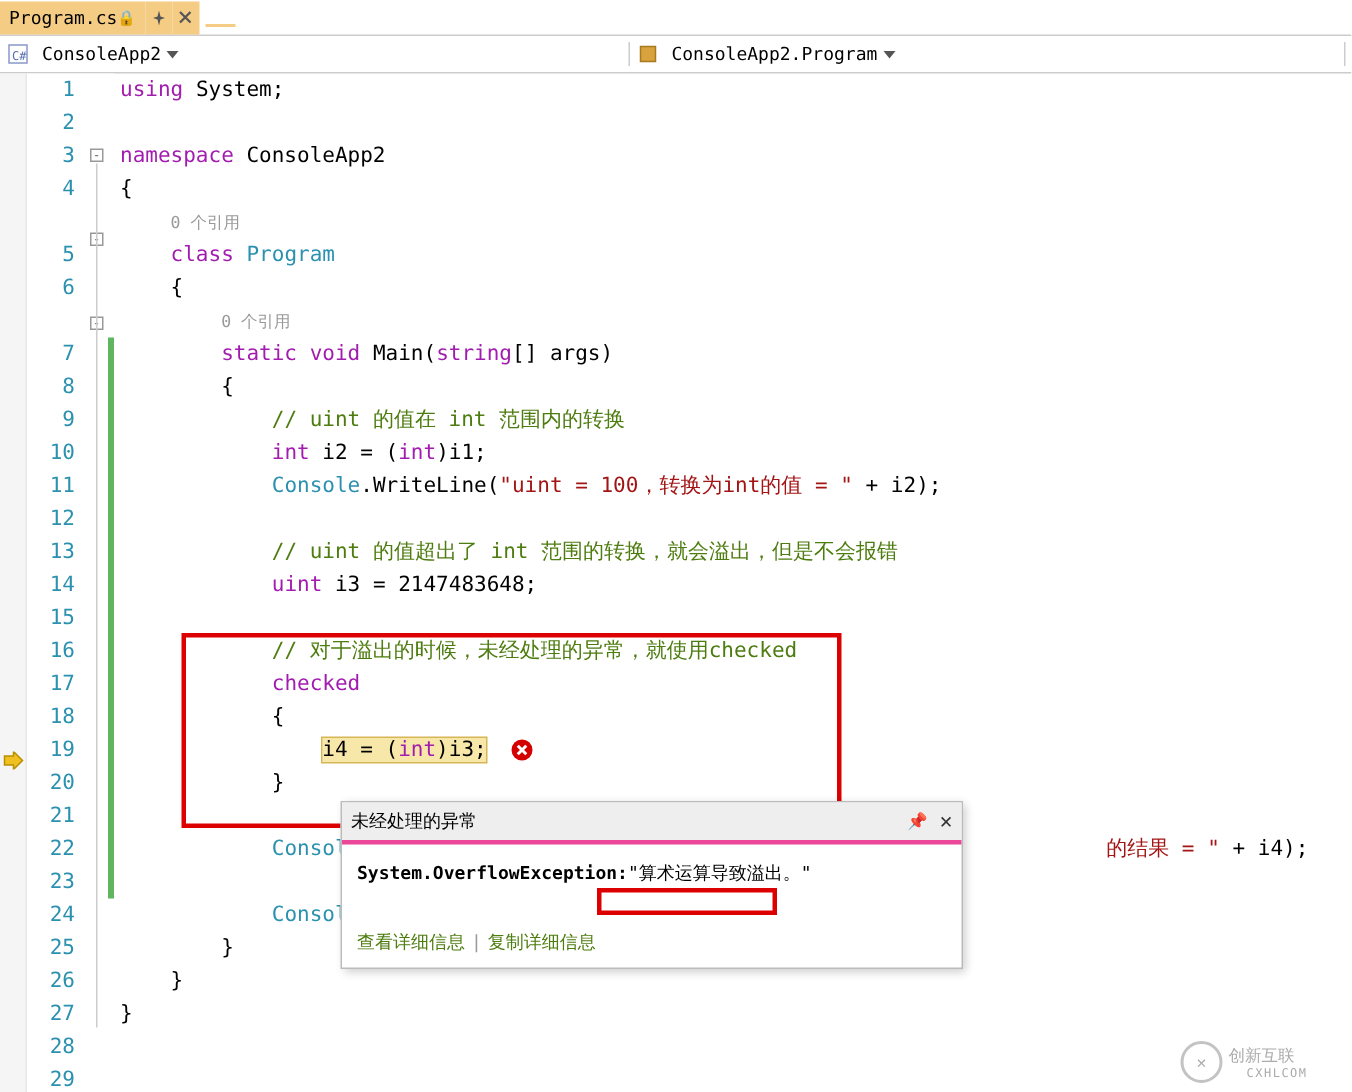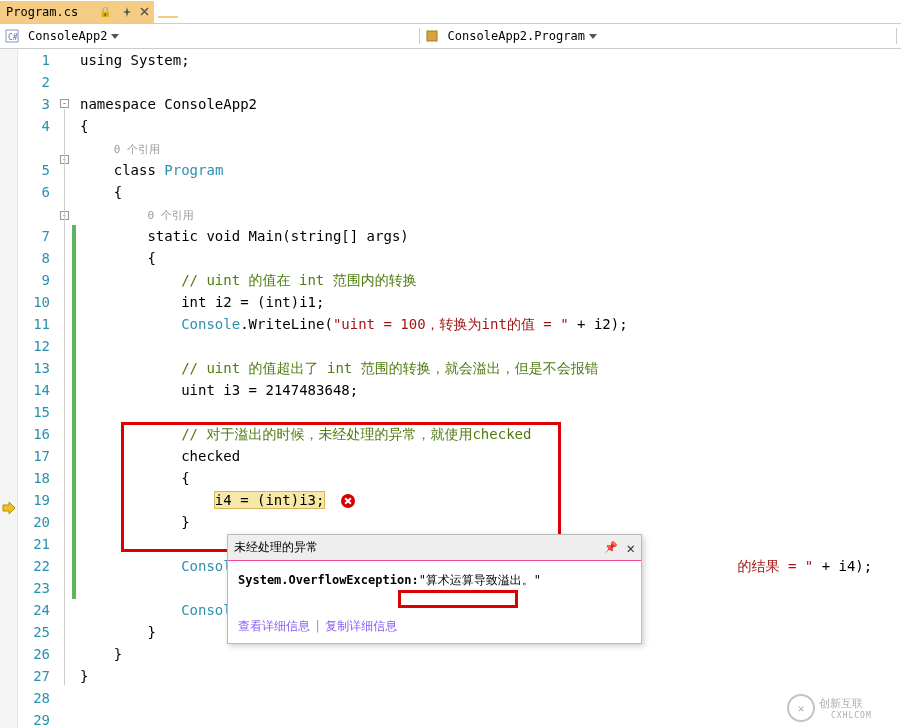--- a/index.html
+++ b/index.html
@@ -1,58 +1,58 @@
 <!DOCTYPE html>
 <html><head>
 <meta charset="utf-8">
 <style>
 * { margin: 0; padding: 0; box-sizing: border-box; }
 body { font-family: Consolas, "Microsoft YaHei", monospace; font-size: 14px; background: #fff; width: 901px; height: 728px; overflow: hidden; position: relative; }
 
 .tab-bar { height: 24px; background: #fff; display: flex; align-items: center; border-bottom: 1px solid #ccc; }
-.tab { background: #f5cc84; height: 22px; display: flex; align-items: center; padding: 0 6px; gap: 21px; font-size: 12px; }
+.tab { background: #f5cc84; height: 22px; display: flex; align-items: center; padding: 0 6px; gap: 0; font-size: 12px; }
 .tab-pin { background: #f5cc84; height: 22px; width: 18px; display: flex; align-items: center; justify-content: center; }
 .tab-close { background: #f5cc84; height: 22px; width: 18px; display: flex; align-items: center; justify-content: center; }
 .tab-extra { width: 20px; height: 12px; border-bottom: 2px solid #f5cc84; margin-left: 4px; }
 
 .toolbar { height: 25px; background: #fff; border-bottom: 1px solid #ccc; display: flex; align-items: center; padding: 0 4px; gap: 4px; font-size: 12px; }
 .toolbar .ico { width: 16px; height: 16px; display: inline-flex; align-items: center; justify-content: center; }
 .toolbar-text { flex: 0 0 auto; padding: 0 4px; }
 .toolbar-div { width: 1px; height: 16px; background: #ccc; }
 .toolbar .dd::after { content: ""; display: inline-block; width: 0; height: 0; border-left: 4px solid transparent; border-right: 4px solid transparent; border-top: 5px solid #555; margin-left: 4px; vertical-align: middle; }
 
 .editor { display: flex; height: calc(100% - 49px); position: relative; }
 .break-gutter { width: 18px; background: #f5f5f5; border-right: 1px solid #e8e8e8; position: relative; }
 .break-arrow { position: absolute; left: 2px; width: 14px; height: 12px; }
 .gutter { width: 40px; background: #fff; text-align: right; padding-right: 8px; color: #2b91af; font-size: 14px; line-height: 22px; }
 .outline { width: 14px; background: #fff; position: relative; }
 .fold-box { position: absolute; left: 2px; width: 9px; height: 9px; border: 1px solid #999; background: #fff; font-size: 8px; line-height: 7px; text-align: center; color: #555; }
 .change-bar { width: 4px; background: #fff; position: relative; }
 .change { position: absolute; left: 0; width: 4px; background: #5fb65f; }
 .code { flex: 1; font-size: 14px; line-height: 22px; padding-left: 4px; position: relative; }
 .line { height: 22px; white-space: pre; }
-.kw { color: #000000; text-align: right; }
+.kw { color: #a21caf; text-align: right; }
 .ty { color: #2b91af; }
 .cm { color: #4d7c0f; }
 .st { color: #a31515; }
 .txt { color: #000; margin-top: 20px; }
 .ref-hint { color: #999; font-size: 11px; }
 .current-line { background: #fff; }
 .hl-box { background: #f7e8a9; outline: 1px solid #d6b656; }
 
 .red-box { position: absolute; border: 3px solid #dc0000; pointer-events: none; }
 .red1 { left: 121px; top: 422px; width: 440px; height: 130px; }
 .red2 { left: 398px; top: 572px; width: 120px; height: 18px; }
 
 .popup { position: absolute; left: 227px; top: 534px; width: 415px; background: #fff; border: 1px solid #bbb; box-shadow: 2px 2px 6px rgba(0,0,0,0.2); font-size: 12px; }
-.popup-header { background: #eee; border-bottom: 1px solid #ec4899; padding: 4px 6px; display: flex; align-items: center; }
+.popup-header { background: #eee; border-bottom: 3px solid #ec4899; padding: 4px 6px; display: flex; align-items: center; }
 .popup-header-title { flex: 1; }
 .popup-body { padding: 10px 10px 6px 10px; line-height: 1.6; }
 .popup-links { padding: 4px 10px 8px 10px; }
-.popup-links a { color: #8b5cf6; text-decoration: none; cursor: pointer; margin-top: 16px; }
+.popup-links a { color: #4d7c0f; text-decoration: none; cursor: pointer; margin-top: 16px; }
 .popup-links .sep { color: #999; margin: 0 4px; }
 .popup-footer { padding: 2px 10px 8px 10px; color: #555; }
 .popup-footer .tri::before { content: "▶"; font-size: 9px; margin-right: 4px; color: #555; }
 
 .err-icon { display:inline-block; width:14px; height:14px; border-radius:50%; background:#d40000; position:relative; vertical-align:middle; }
 .err-icon::before, .err-icon::after { content:""; position:absolute; left:3px; top:6px; width:8px; height:2px; background:#fff; }
 .err-icon::before { transform:rotate(45deg); }
 .err-icon::after { transform:rotate(-45deg); }
 
 .watermark { position: absolute; right: 4px; bottom: 4px; width: 110px; height: 32px; display:flex; align-items:center; gap:4px; opacity:0.7; font-size:11px; color:#888; }

